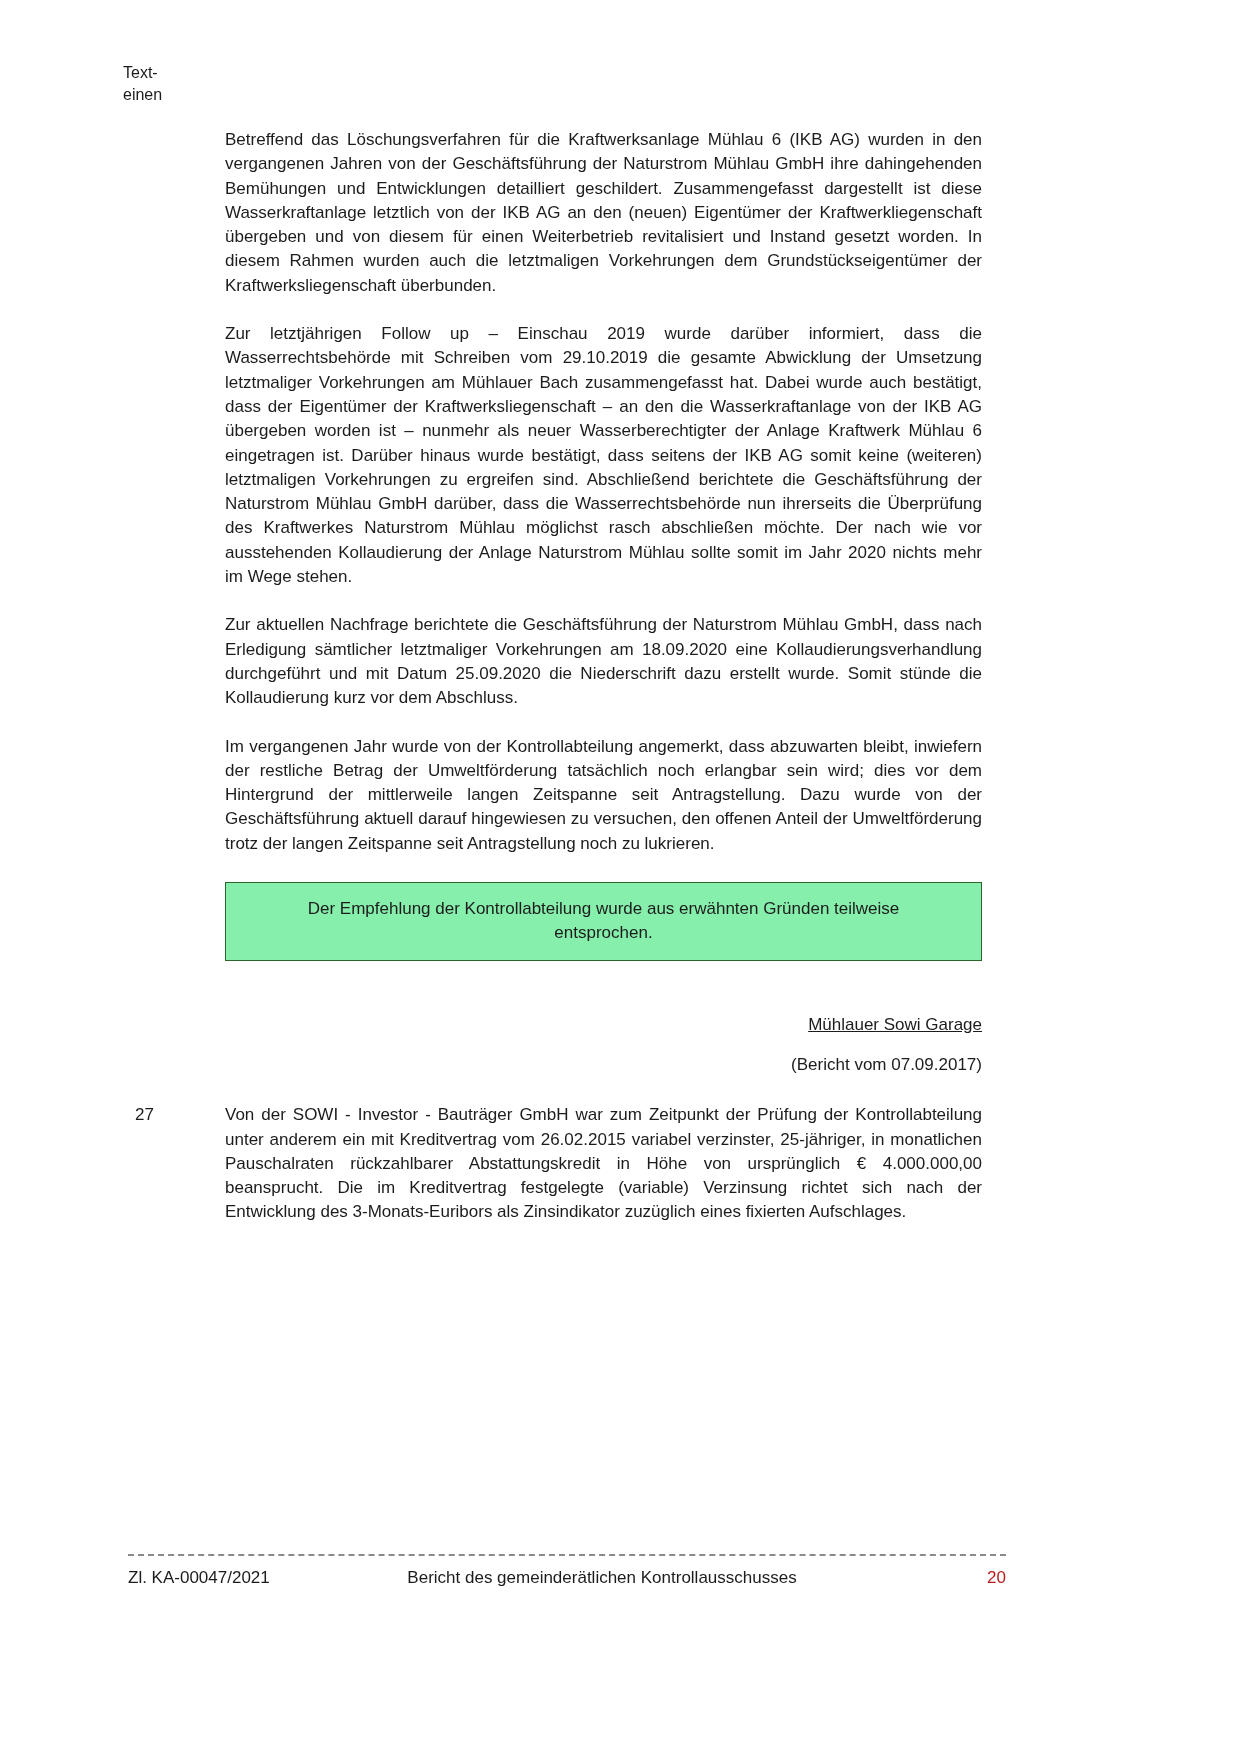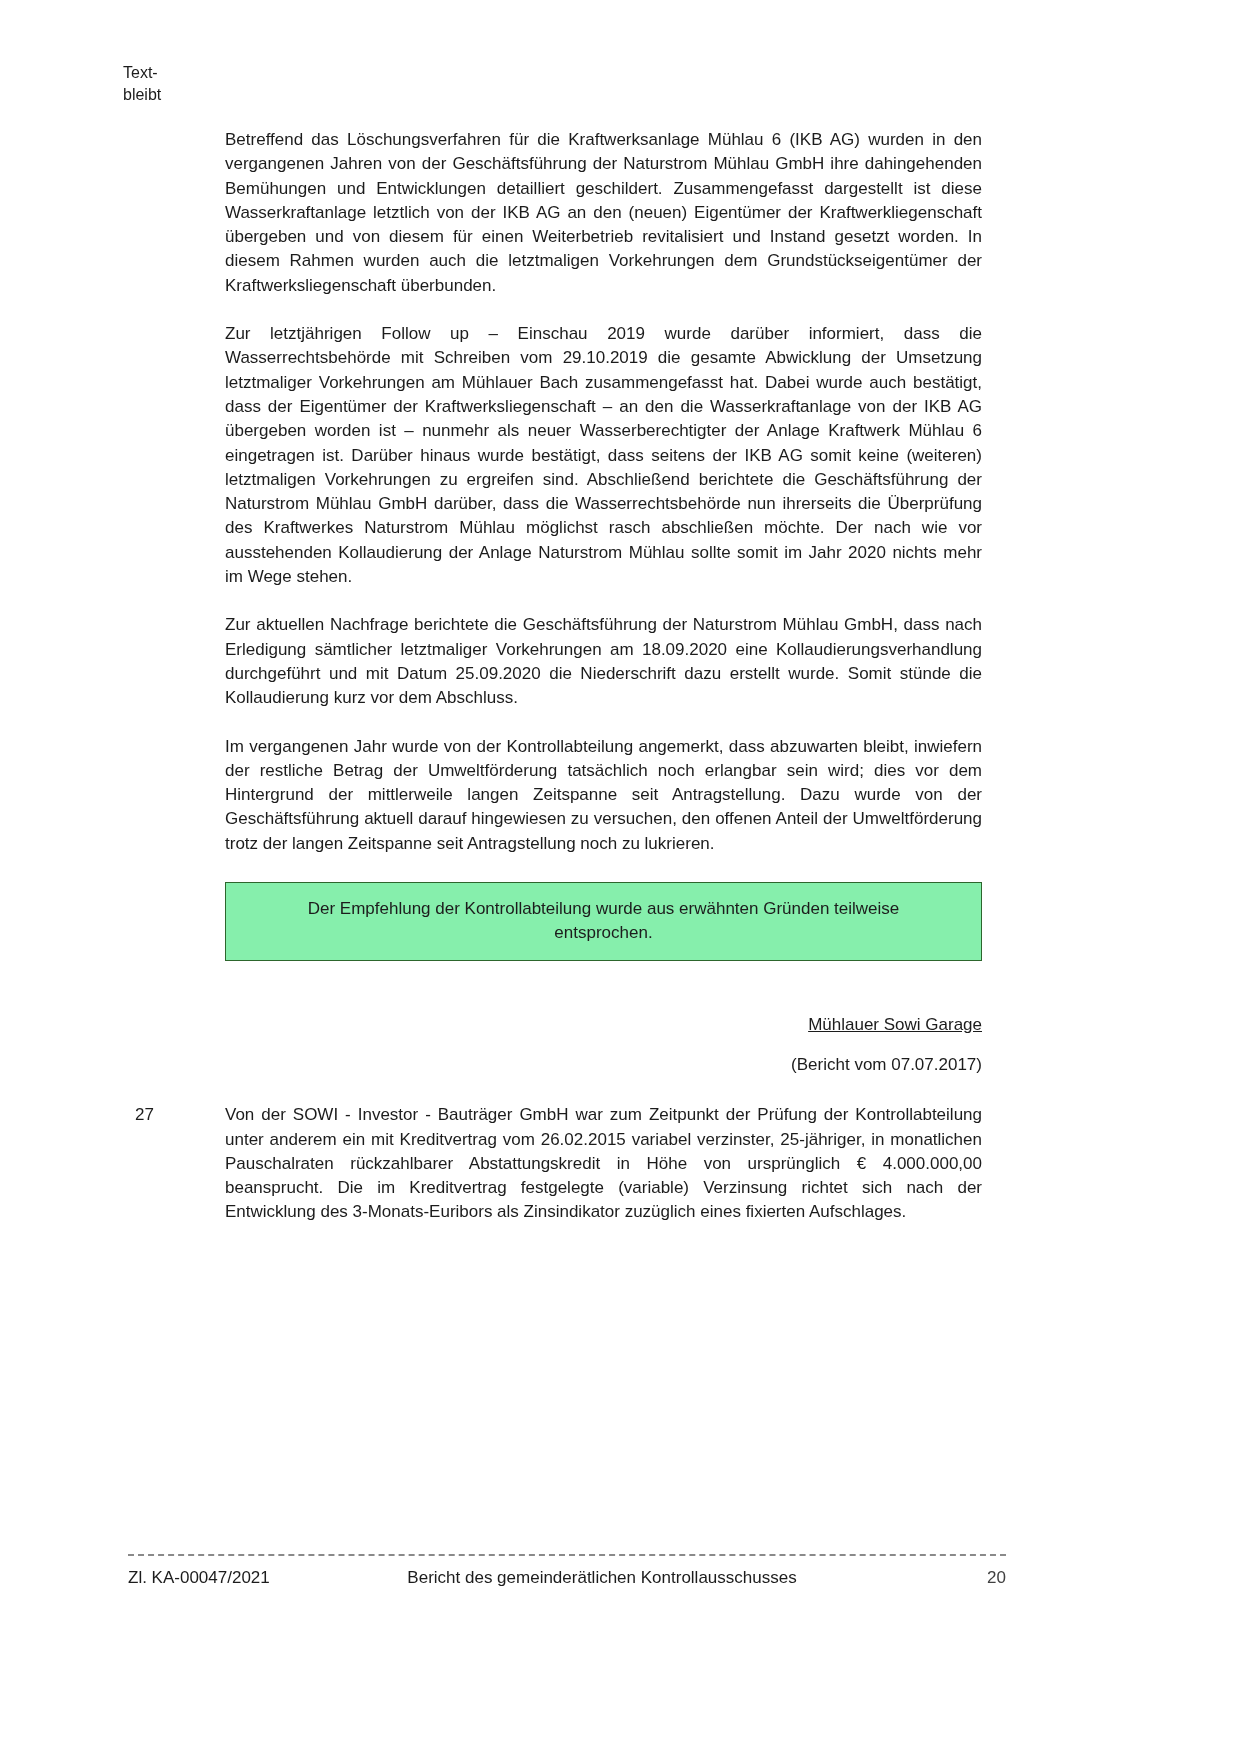--- a/index.html
+++ b/index.html
@@ -96,44 +96,44 @@
     color: #9a9a9a;
   }
 </style>
 </head>
 <body>
 
 <div class="page">
 
   <div class="marginalia-label">
     <span>Text-</span>
-    <span>bleibt</span>
+    <span>einen</span>
   </div>
 
   <div class="content">
     <p class="para">Betreffend das Löschungsverfahren für die Kraftwerksanlage Mühlau 6 (IKB AG) wurden in den vergangenen Jahren von der Geschäftsführung der Naturstrom Mühlau GmbH ihre dahingehenden Bemühungen und Entwicklungen detailliert geschildert. Zusammengefasst dargestellt ist diese Wasserkraftanlage letztlich von der IKB AG an den (neuen) Eigentümer der Kraftwerkliegenschaft übergeben und von diesem für einen Weiterbetrieb revitalisiert und Instand gesetzt worden. In diesem Rahmen wurden auch die letztmaligen Vorkehrungen dem Grundstückseigentümer der Kraftwerksliegenschaft überbunden.</p>
     <p class="para">Zur letztjährigen Follow up – Einschau 2019 wurde darüber informiert, dass die Wasserrechtsbehörde mit Schreiben vom 29.10.2019 die gesamte Abwicklung der Umsetzung letztmaliger Vorkehrungen am Mühlauer Bach zusammengefasst hat. Dabei wurde auch bestätigt, dass der Eigentümer der Kraftwerksliegenschaft – an den die Wasserkraftanlage von der IKB AG übergeben worden ist – nunmehr als neuer Wasserberechtigter der Anlage Kraftwerk Mühlau 6 eingetragen ist. Darüber hinaus wurde bestätigt, dass seitens der IKB AG somit keine (weiteren) letztmaligen Vorkehrungen zu ergreifen sind. Abschließend berichtete die Geschäftsführung der Naturstrom Mühlau GmbH darüber, dass die Wasserrechtsbehörde nun ihrerseits die Überprüfung des Kraftwerkes Naturstrom Mühlau möglichst rasch abschließen möchte. Der nach wie vor ausstehenden Kollaudierung der Anlage Naturstrom Mühlau sollte somit im Jahr 2020 nichts mehr im Wege stehen.</p>
     <p class="para">Zur aktuellen Nachfrage berichtete die Geschäftsführung der Naturstrom Mühlau GmbH, dass nach Erledigung sämtlicher letztmaliger Vorkehrungen am 18.09.2020 eine Kollaudierungsverhandlung durchgeführt und mit Datum 25.09.2020 die Niederschrift dazu erstellt wurde. Somit stünde die Kollaudierung kurz vor dem Abschluss.</p>
     <p class="para">Im vergangenen Jahr wurde von der Kontrollabteilung angemerkt, dass abzuwarten bleibt, inwiefern der restliche Betrag der Umweltförderung tatsächlich noch erlangbar sein wird; dies vor dem Hintergrund der mittlerweile langen Zeitspanne seit Antragstellung. Dazu wurde von der Geschäftsführung aktuell darauf hingewiesen zu versuchen, den offenen Anteil der Umweltförderung trotz der langen Zeitspanne seit Antragstellung noch zu lukrieren.</p>
 
     <div class="recommendation-box" style="background: #86efac; border-color: rgb(45, 102, 45);">
       <span>Der Empfehlung der Kontrollabteilung wurde aus erwähnten Gründen teilweise entsprochen.</span>
     </div>
 
     <div class="section-title">Mühlauer Sowi Garage</div>
-    <div class="section-subtitle">(Bericht vom 07.07.2017)</div>
+    <div class="section-subtitle">(Bericht vom 07.09.2017)</div>
 
     <div class="numbered-block">
       <span class="item-number">27</span>
       <p class="para">Von der SOWI - Investor - Bauträger GmbH war zum Zeitpunkt der Prüfung der Kontrollabteilung unter anderem ein mit Kreditvertrag vom 26.02.2015 variabel verzinster, 25-jähriger, in monatlichen Pauschalraten rückzahlbarer Abstattungskredit in Höhe von ursprünglich € 4.000.000,00 beansprucht. Die im Kreditvertrag festgelegte (variable) Verzinsung richtet sich nach der Entwicklung des 3-Monats-Euribors als Zinsindikator zuzüglich eines fixierten Aufschlages.</p>
     </div>
   </div>
 
   <div class="footer">
     <div class="footer-rule"></div>
     <div class="footer-row">
       <span class="footer-left">Zl. KA-00047/2021</span>
       <span class="footer-center">Bericht des gemeinderätlichen Kontrollausschusses</span>
-      <span class="footer-right" style="color: #404040;">20</span>
+      <span class="footer-right" style="color: #b91c1c;">20</span>
     </div>
   </div>
 
 </div>
 
 </body></html>

